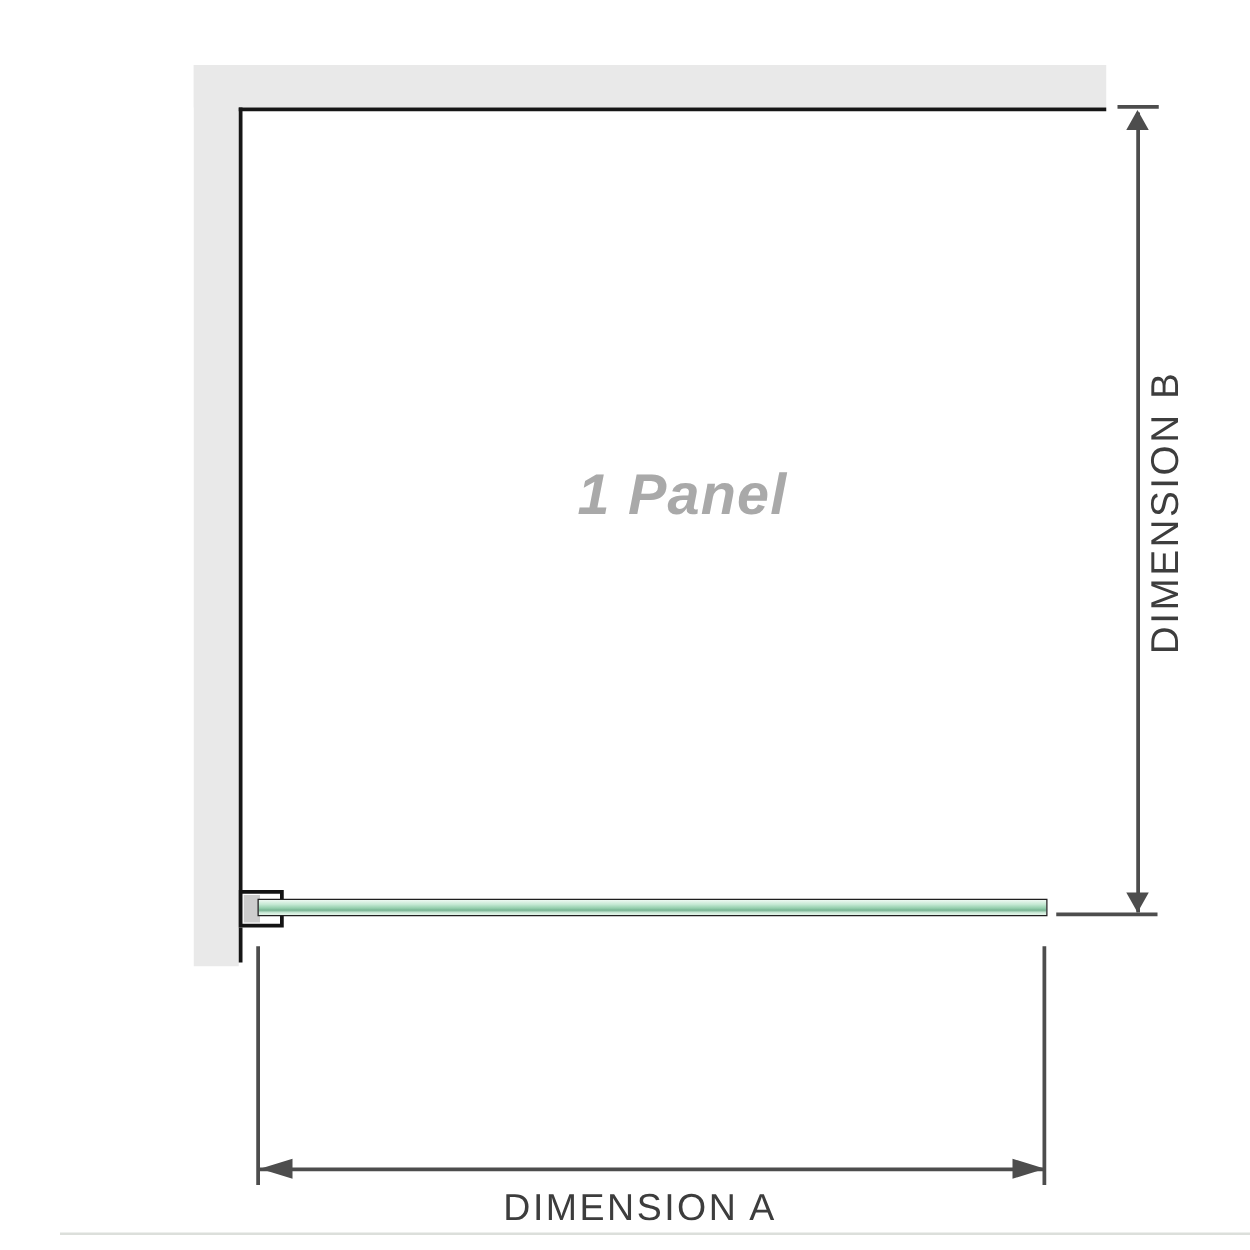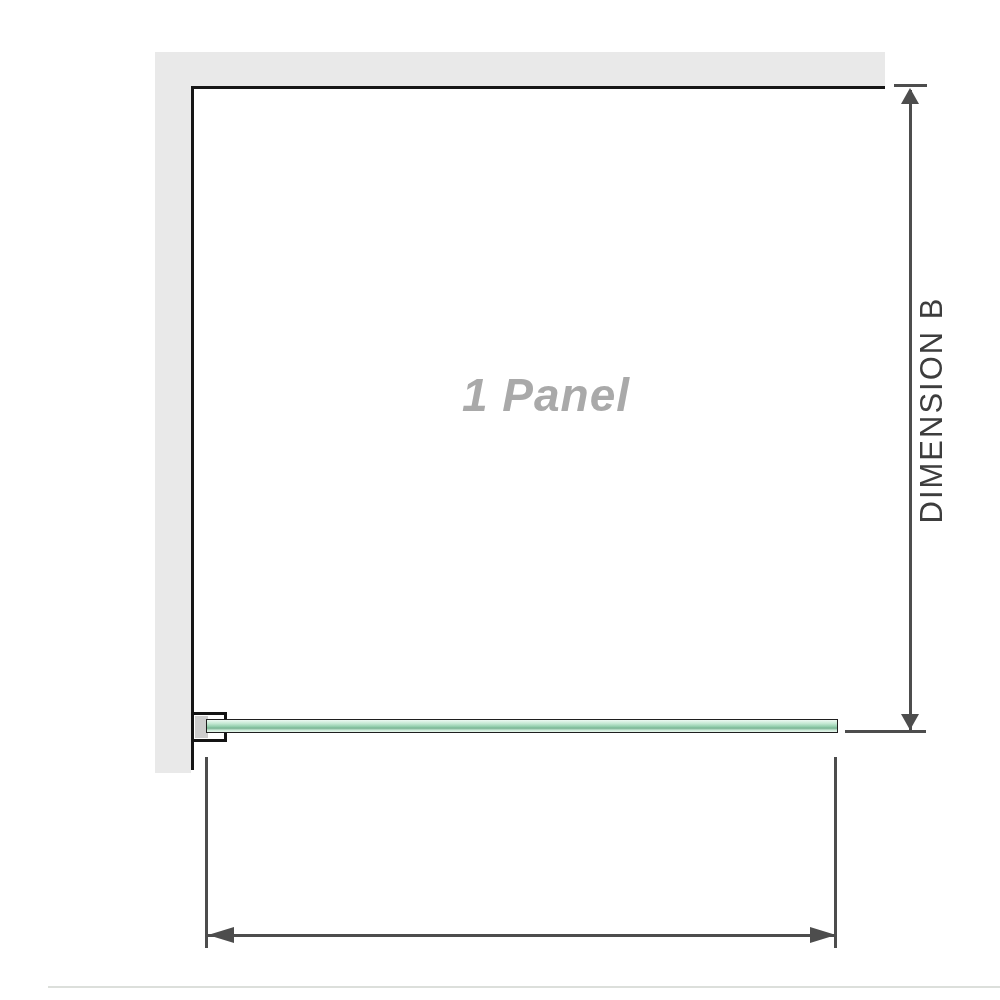--- a/index.html
+++ b/index.html
@@ -79,16 +79,17 @@
   <div class="abs tri tri-up"></div>
   <div class="abs tri tri-down"></div>
   <div class="abs dim dimb-tick-bottom"></div>
   <div class="abs dim-label dimb-label">DIMENSION B</div>
 
   <div class="abs dim dima-ext-left"></div>
   <div class="abs dim dima-ext-right"></div>
   <div class="abs dim dima-line"></div>
   <div class="abs tri tri-left"></div>
   <div class="abs tri tri-right"></div>
+  <div class="abs dim-label dima-label">DIMENSION A</div>
 
   <div class="abs footer-rule"></div>
 
 </div>
 
 </body></html>

